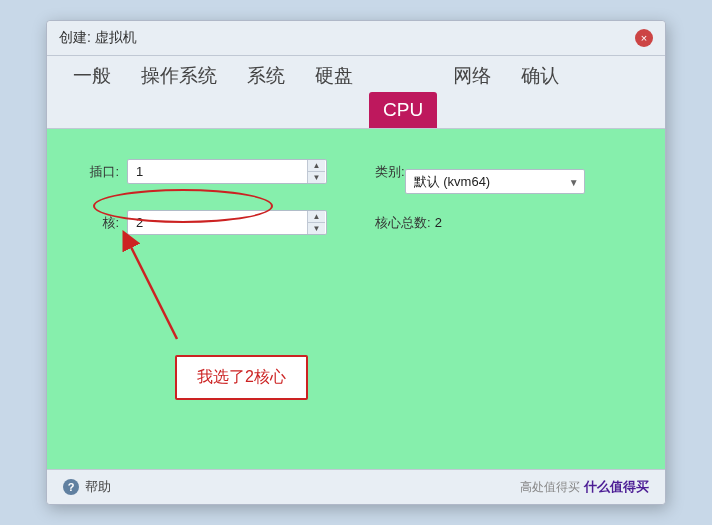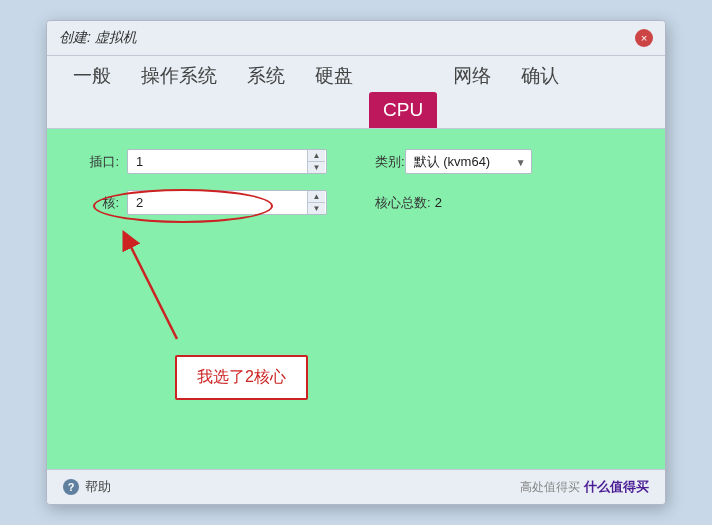--- a/index.html
+++ b/index.html
@@ -22,21 +22,20 @@
       box-shadow: 2px 4px 16px rgba(0,0,0,0.25);
     }
     .dialog-header {
       background: #e8eef4;
       border-bottom: 1px solid #c0c8d4;
       padding: 8px 12px;
       display: flex;
       align-items: center;
       justify-content: space-between;
       border-radius: 4px 4px 0 0;
-      font-style: italic;
     }
     .dialog-title {
       font-size: 14px;
       color: #333;
       font-weight: normal;
     }
     .close-btn {
       width: 18px;
       height: 18px;
       background: #cc4444;
@@ -131,21 +130,22 @@
       align-items: center;
       gap: 0;
       margin-left: 40px;
     }
     .form-right-label {
       color: #333;
       white-space: nowrap;
     }
     .select-wrap {
       position: relative;
-      width: 127px;
+      width: 180px;
+      margin-top: 20px;
     }
     .form-select {
       width: 100%;
       padding: 4px 22px 4px 8px;
       border: 1px solid #b0bcc8;
       background: white;
       font-size: 13px;
       color: #222;
       border-radius: 2px;
       appearance: none;

